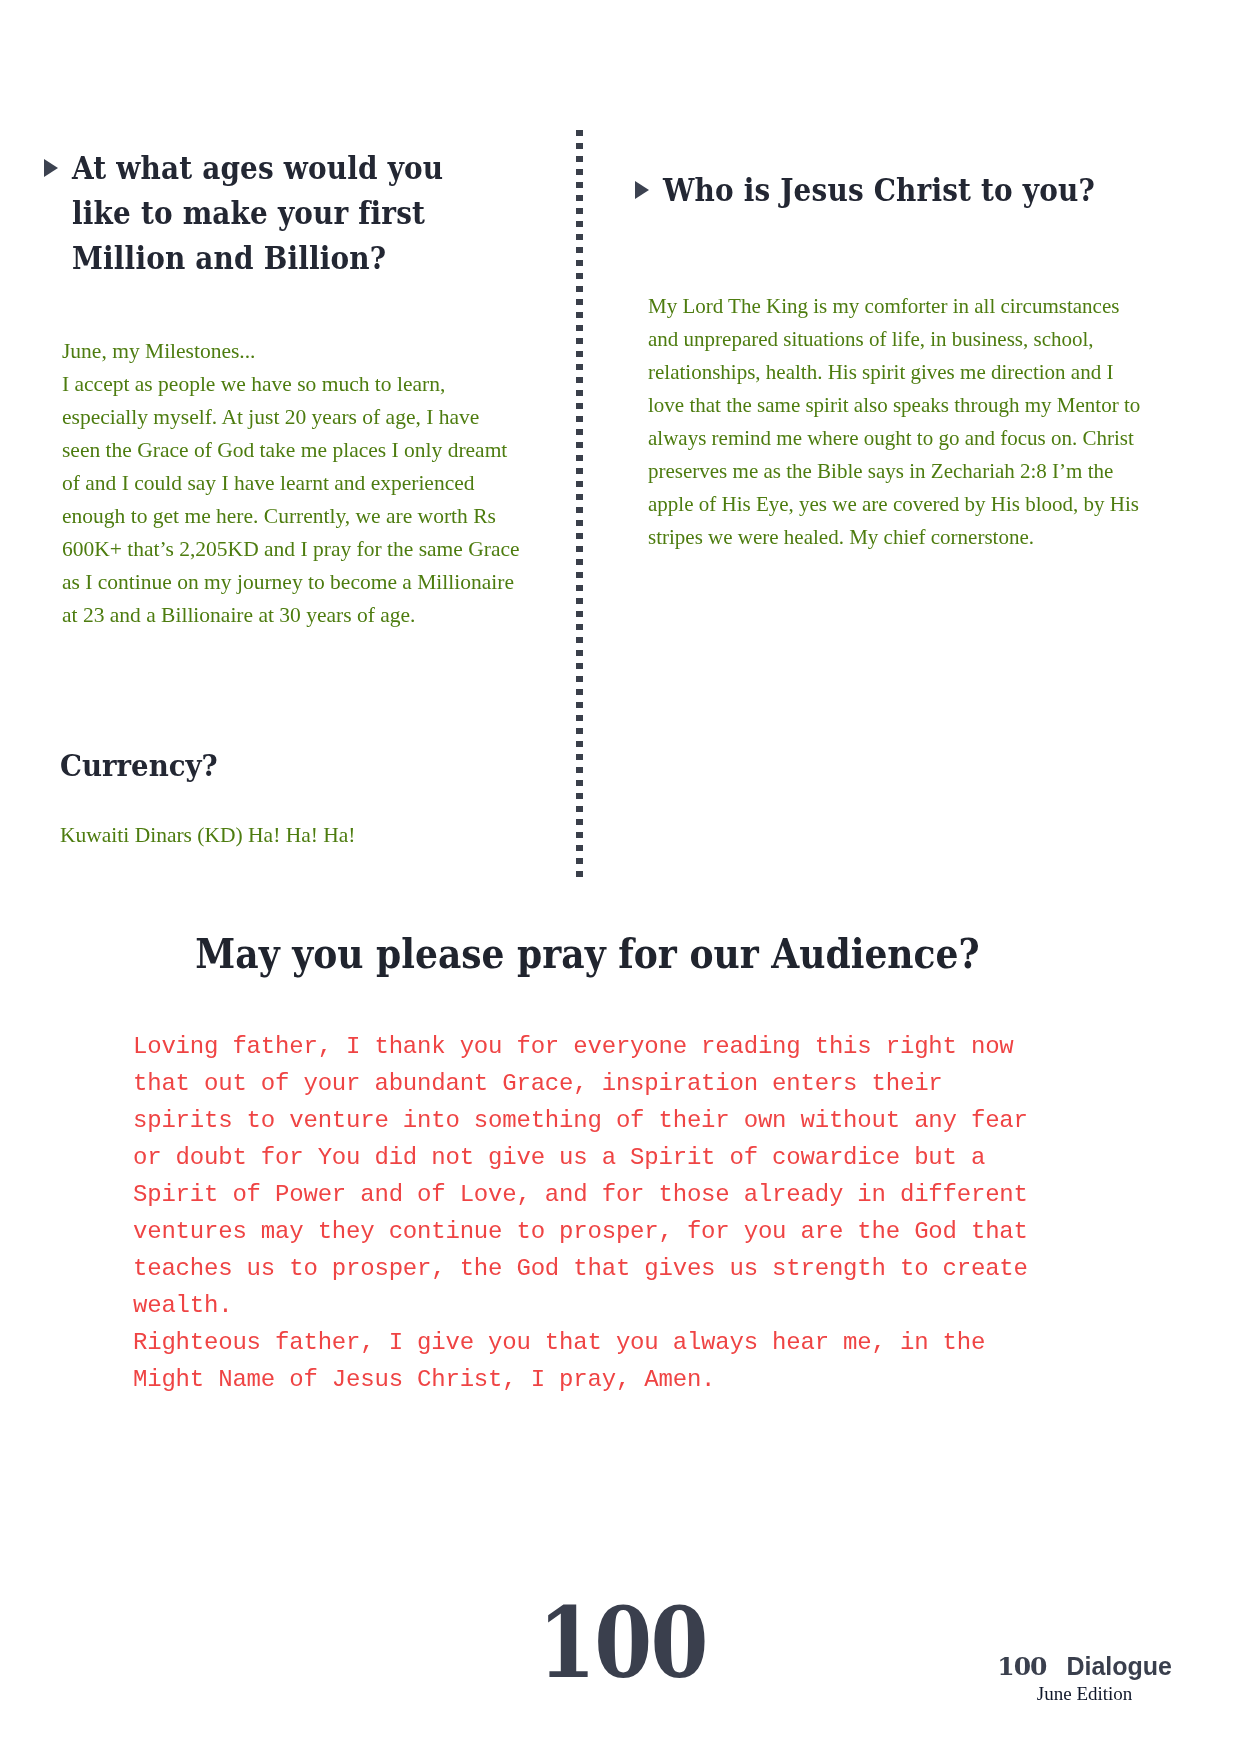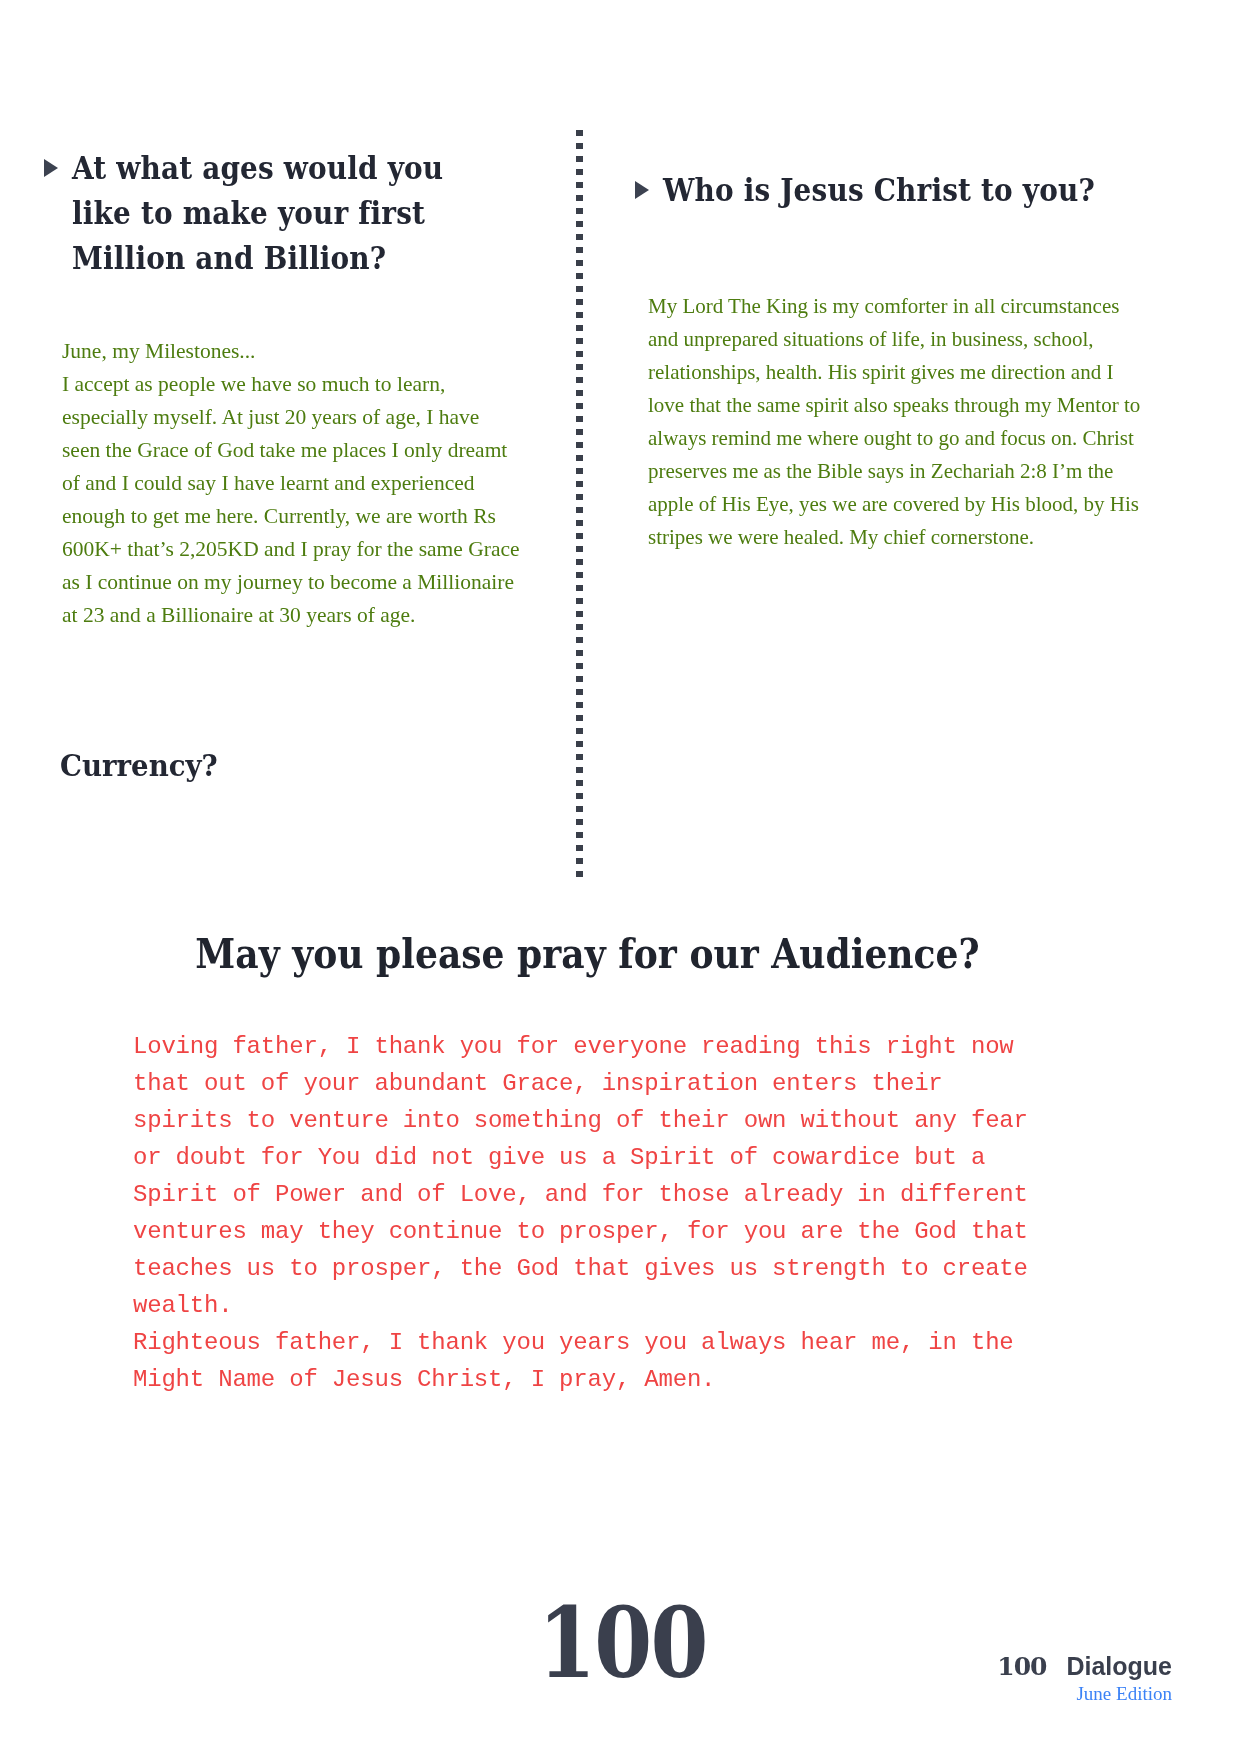--- a/index.html
+++ b/index.html
@@ -151,57 +151,57 @@
   }
   .imprint-name {
     font-family: "Liberation Sans", sans-serif;
     font-weight: 700;
     font-size: 25px;
     margin-left: 20px;
   }
   .imprint-edition {
     font-family: "Liberation Serif", serif;
     font-size: 19px;
-    color: #3b82f6;
+    color: #0f172a;
     margin-top: 2px;
-    text-align: right;
   }
 </style>
 </head>
 <body>
 
 <div class="page">
 
   <div class="divider"></div>
 
   <div class="q-heading q1-heading">
     <span class="tri"></span>
     <h2 class="q-title">At what ages would you like to make your first Million and Billion?</h2>
   </div>
 
   <div class="body-text q1-body">
     <p>June, my Milestones...</p>
     <p>I accept as people we have so much to learn, especially myself. At just 20 years of age, I have seen the Grace of God take me places I only dreamt of and I could say I have learnt and experienced enough to get me here. Currently, we are worth Rs 600K+ that’s 2,205KD and I pray for the same Grace as I continue on my journey to become a Millionaire at 23 and a Billionaire at 30 years of age.</p>
   </div>
 
   <h3 class="sub-heading currency-heading">Currency?</h3>
+  <p class="body-text currency-answer">Kuwaiti Dinars (KD) Ha! Ha! Ha!</p>
 
   <div class="q-heading q2-heading">
     <span class="tri"></span>
     <h2 class="q-title">Who is Jesus Christ to you?</h2>
   </div>
 
   <div class="body-text q2-body">
     <p>My Lord The King is my comforter in all circumstances and unprepared situations of life, in business, school, relationships, health. His spirit gives me direction and I love that the same spirit also speaks through my Mentor to always remind me where ought to go and focus on. Christ preserves me as the Bible says in Zechariah 2:8 I’m the apple of His Eye, yes we are covered by His blood, by His stripes we were healed. My chief cornerstone.</p>
   </div>
 
   <h2 class="prayer-heading">May you please pray for our Audience?</h2>
   <div class="prayer-body">
     <p>Loving father, I thank you for everyone reading this right now that out of your abundant Grace, inspiration enters their spirits to venture into something of their own without any fear or doubt for You did not give us a Spirit of cowardice but a Spirit of Power and of Love, and for those already in different ventures may they continue to prosper, for you are the God that teaches us to prosper, the God that gives us strength to create wealth.</p>
-    <p>Righteous father, I thank you years you always hear me, in the Might Name of Jesus Christ, I pray, Amen.</p>
+    <p>Righteous father, I give you that you always hear me, in the Might Name of Jesus Christ, I pray, Amen.</p>
   </div>
 
   <div class="logo">
     <span class="logo-number">100</span>
     <span class="logo-the">THE</span>
   </div>
 
   <div class="imprint">
     <div class="imprint-top">
       <span class="imprint-100">100</span><span class="imprint-name">Dialogue</span>

